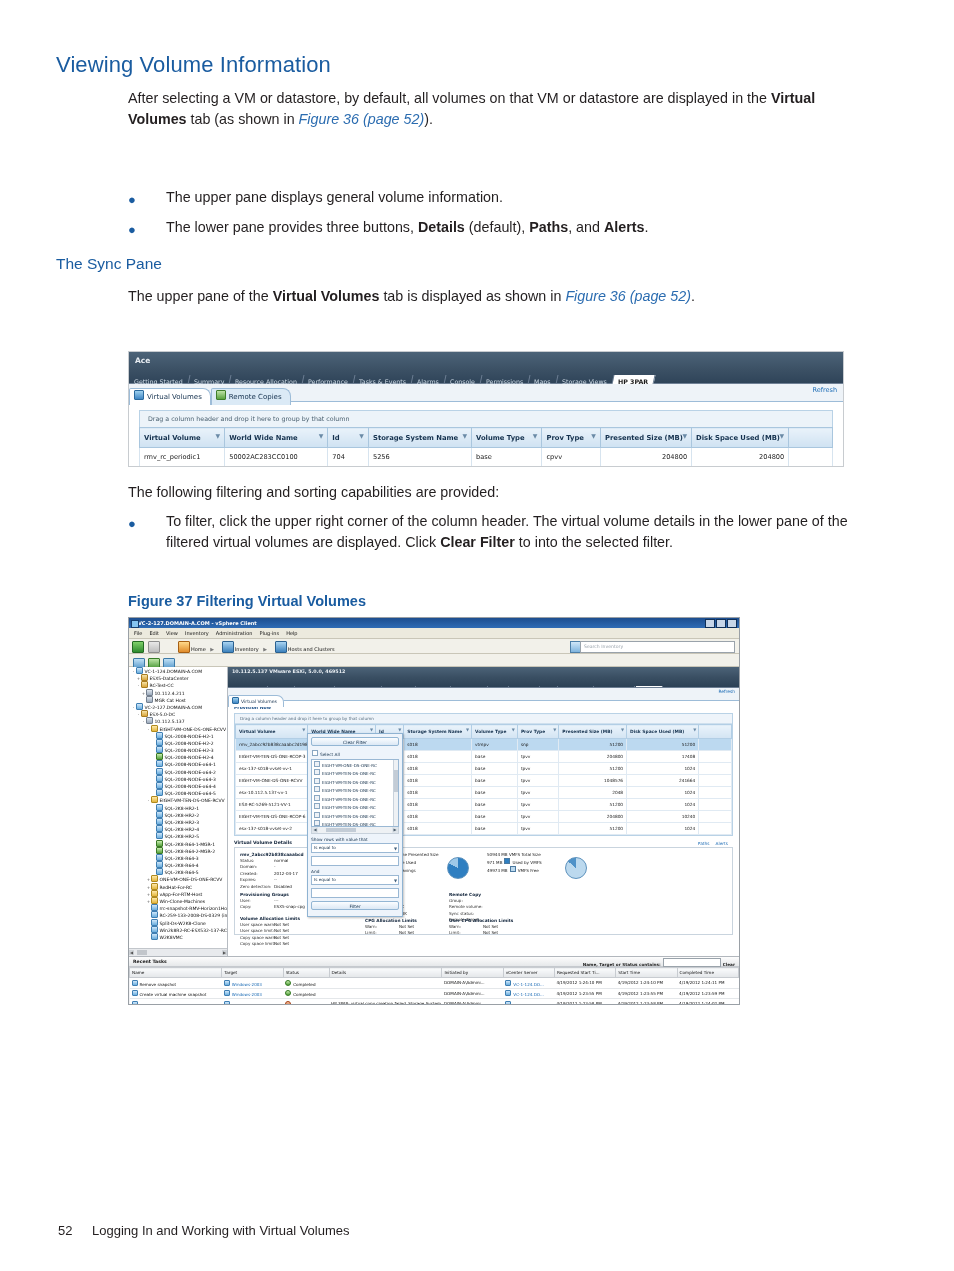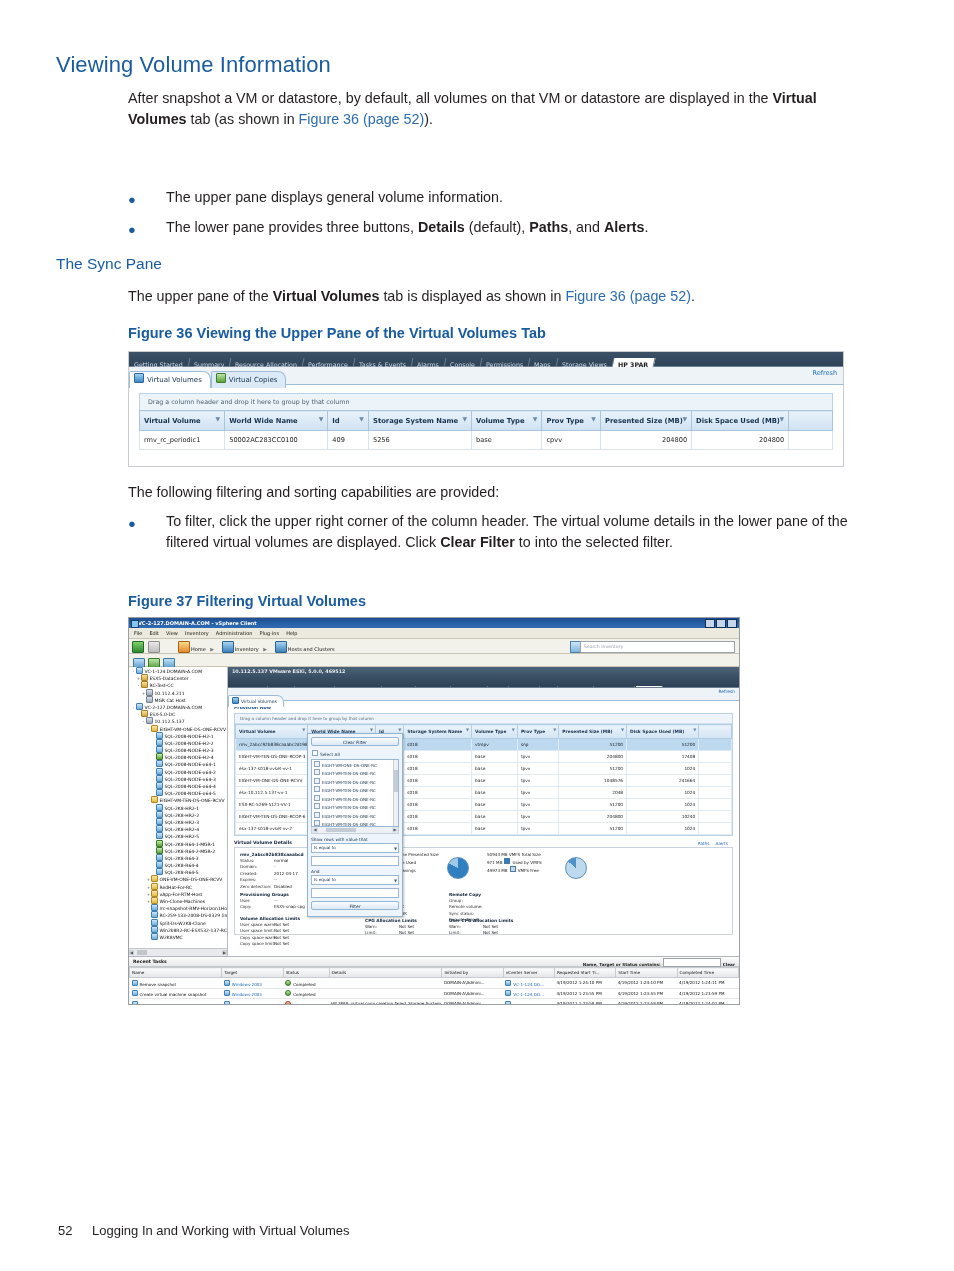--- a/index.html
+++ b/index.html
@@ -26,21 +26,21 @@
   }
   .bullet{
     position:absolute;left:128px;width:742px;
     font-size:14.3px;line-height:21px;color:#231f20;
   }
   .bullet .dot{
     position:absolute;left:0;top:2px;color:#1a5ca0;font-size:13px;line-height:21px;
   }
   .bullet .btxt{display:block;margin-left:38px;}
   b{font-weight:700;}
-  .lnk{color:#2b6cb0;}
+  .lnk{color:#2b6cb0;font-style:italic;}
   .figcap{
     position:absolute;left:128px;font-size:14.5px;font-weight:700;color:#1a5ca0;
   }
   .footer-num{
     position:absolute;left:58px;top:1223px;font-size:13px;color:#231f20;
   }
   .footer-txt{
     position:absolute;left:92px;top:1223px;font-size:13px;color:#231f20;
   }
 
@@ -337,48 +337,48 @@
   .rt-link{color:#1b6bb5;}
 </style>
 </head>
 <body>
 
 <div class="page">
 
   <h1 class="doc-h1">Viewing Volume Information</h1>
 
   <div class="para" style="top:88px;">
-    <span>After snapshot a VM or datastore, by default, all volumes on that VM or datastore are displayed in the </span><b>Virtual Volumes</b><span> tab (as shown in </span><span class="lnk">Figure 36 (page 52)</span><span>).</span>
+    <span>After selecting a VM or datastore, by default, all volumes on that VM or datastore are displayed in the </span><b>Virtual Volumes</b><span> tab (as shown in </span><span class="lnk">Figure 36 (page 52)</span><span>).</span>
   </div>
 
 
   <div class="bullet" style="top:187px;">
     <span class="dot">●</span>
     <span class="btxt">The upper pane displays general volume information.</span>
   </div>
 
   <div class="bullet" style="top:217px;">
     <span class="dot">●</span>
     <span class="btxt"><span>The lower pane provides three buttons, </span><b>Details</b><span> (default), </span><b>Paths</b><span>, and </span><b>Alerts</b><span>.</span></span>
   </div>
 
   <h2 class="doc-h2">The Sync Pane</h2>
 
   <div class="para" style="top:286px;">
     <span>The upper pane of the </span><b>Virtual Volumes</b><span> tab is displayed as shown in </span><span class="lnk">Figure 36 (page 52)</span><span>.</span>
   </div>
 
-  <div class="figcap" style="top:325px;">Figure 36 Viewing the Upper Pane of the Virtual Volumes Tab</div>
 
   <div class="fig36">
+    <div class="f36-head">Ace</div>
     <div class="f36-tabrow">
       <span class="f36-tab"><span>Getting Started</span></span><span class="f36-tab"><span>Summary</span></span><span class="f36-tab"><span>Resource Allocation</span></span><span class="f36-tab"><span>Performance</span></span><span class="f36-tab"><span>Tasks &amp; Events</span></span><span class="f36-tab"><span>Alarms</span></span><span class="f36-tab"><span>Console</span></span><span class="f36-tab"><span>Permissions</span></span><span class="f36-tab"><span>Maps</span></span><span class="f36-tab"><span>Storage Views</span></span><span class="f36-tab sel"><span>HP 3PAR</span></span>
     </div>
     <div class="f36-sub">
-      <span class="f36-stab on"><i class="f36-ico"></i><span>Virtual Volumes</span></span><span class="f36-stab"><i class="f36-ico green"></i><span>Virtual Copies</span></span>
+      <span class="f36-stab on"><i class="f36-ico"></i><span>Virtual Volumes</span></span><span class="f36-stab"><i class="f36-ico green"></i><span>Remote Copies</span></span>
       <span class="f36-refresh">Refresh</span>
     </div>
     <div class="f36-body">
       <div class="f36-group">Drag a column header and drop it here to group by that column</div>
       <table class="f36-t">
         <thead>
             <tr>
           <th style="width:13%"><span>Virtual Volume</span><span class="fn">▼</span></th>
           <th style="width:16%"><span>World Wide Name</span><span class="fn">▼</span></th>
           <th style="width:5.5%"><span>Id</span><span class="fn">▼</span></th>
@@ -387,21 +387,21 @@
           <th style="width:8.5%"><span>Prov Type</span><span class="fn">▼</span></th>
           <th style="width:14%"><span>Presented Size (MB)</span><span class="fn">▼</span></th>
           <th style="width:15%"><span>Disk Space Used (MB)</span><span class="fn">▼</span></th>
           <th style="width:6%"></th>
         </tr>
           </thead>
         <tbody>
             <tr>
           <td>rmv_rc_periodic1</td>
           <td>50002AC283CC0100</td>
-          <td>409</td>
+          <td>704</td>
           <td>5256</td>
           <td>base</td>
           <td>cpvv</td>
           <td class="num">204800</td>
           <td class="num">204800</td>
           <td></td>
         </tr>
           </tbody>
       </table>
     </div>

